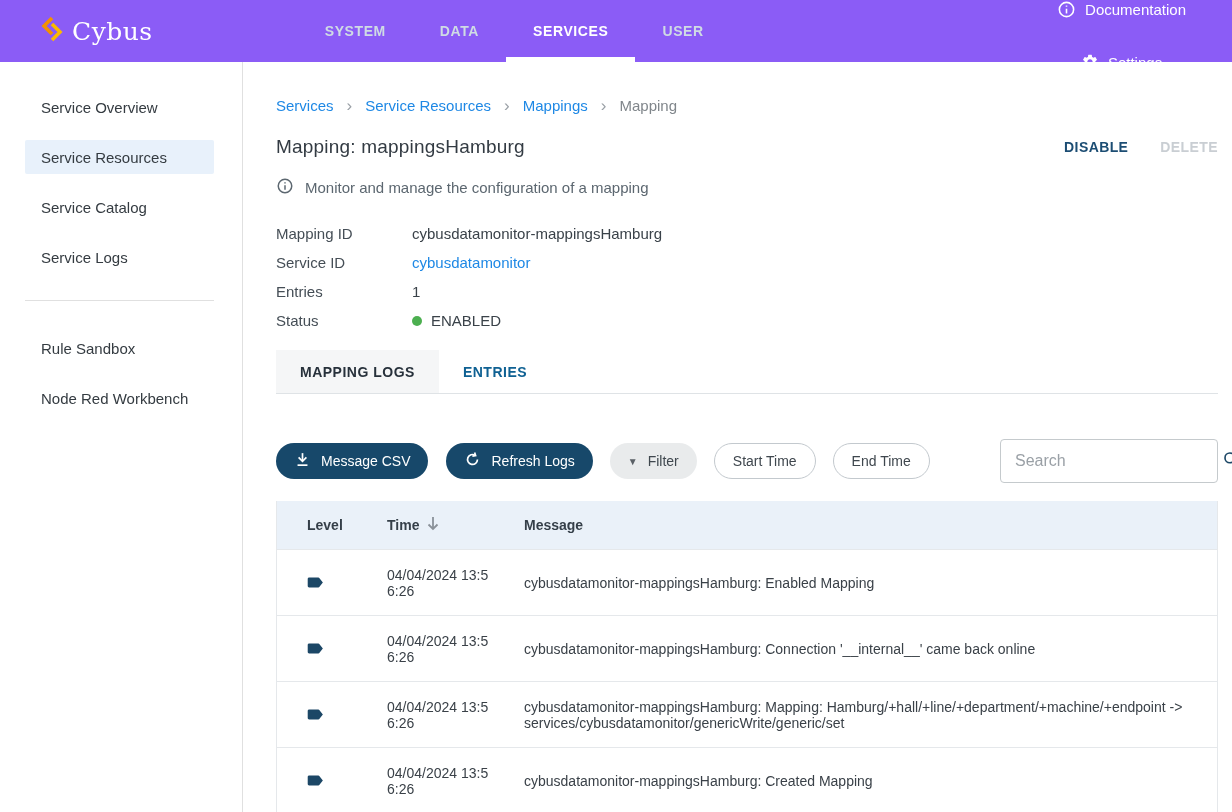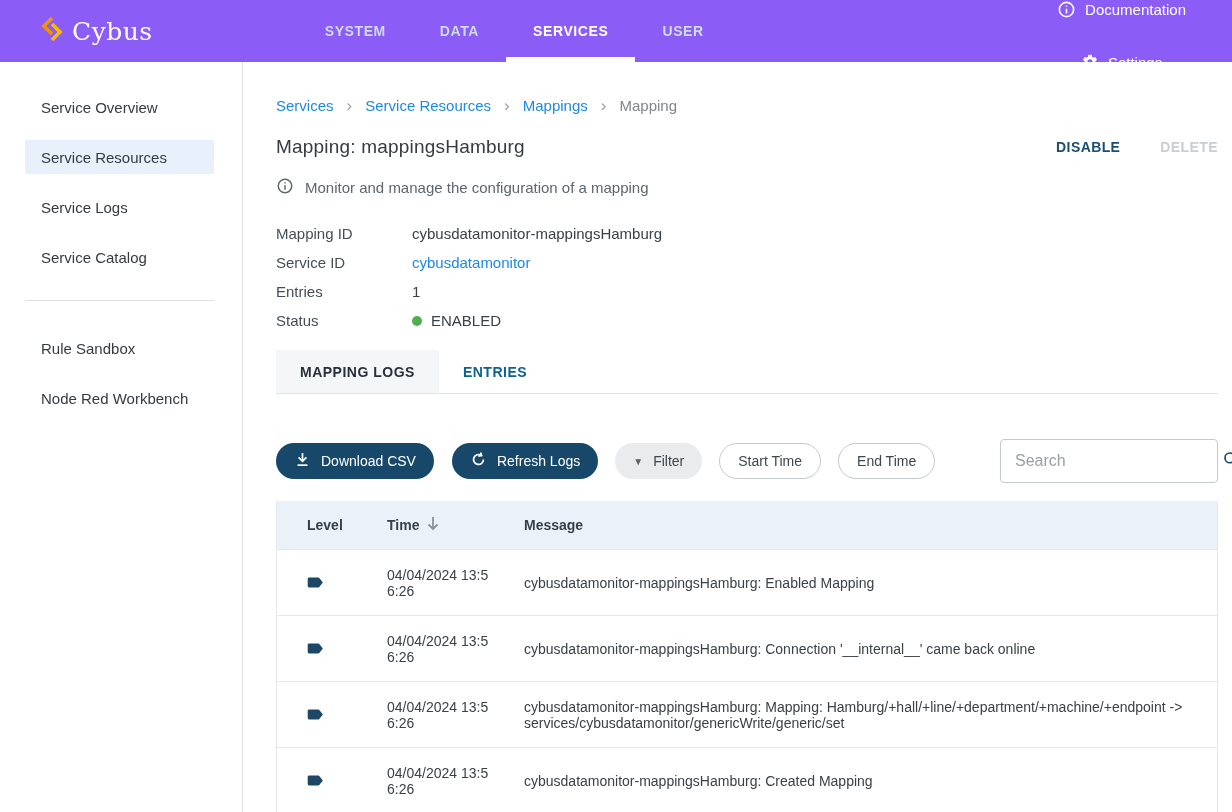--- a/index.html
+++ b/index.html
@@ -34,21 +34,21 @@
   .breadcrumb { display:flex; align-items:center; font-size:15px; }
   .crumb { display:flex; align-items:center; }
   .crumb-label { color:#1e88e5; cursor:pointer; text-decoration:none; }
   .crumb.current .crumb-label { color:#80868b; cursor:default; }
   .crumb-sep { color:#9aa0a6; margin:0 13px; font-size:17px; line-height:1; }
   .crumb:last-child .crumb-sep { display:none; }
 
   
   .title-row { display:flex; align-items:center; margin-top:22px; }
   .page-title { font-size:19px; font-weight:500; color:#333b43; letter-spacing:.2px; }
-  .title-actions { margin-left:auto; display:flex; align-items:center; gap:40px; }
+  .title-actions { margin-left:auto; display:flex; align-items:center; gap:32px; }
   .text-btn { font-size:14px; font-weight:700; letter-spacing:.4px; background:none; border:none;
               cursor:pointer; font-family:inherit; }
   .text-btn.primary { color:#1c4d73; }
   .text-btn.disabled { color:#c9ced3; cursor:default; }
 
   .subtitle { display:flex; align-items:center; gap:11px; margin-top:19px; color:#5c6770; font-size:15px; }
 
   
   .details { margin-top:21px; }
   .detail-row { display:flex; align-items:center; height:29px; font-size:15px; }
@@ -149,23 +149,23 @@
 </header>
 
 <div class="body">
   <aside class="sidebar">
     <div>
 
         <div class="side-item">Service Overview</div>
 
         <div class="side-item active">Service Resources</div>
 
+        <div class="side-item">Service Catalog</div>
+
         <div class="side-item">Service Logs</div>
-
-        <div class="side-item">Service Catalog</div>
       </div>
     <hr class="side-divider">
     <div class="side-group-2">
 
         <div class="side-item">Rule Sandbox</div>
 
         <div class="side-item">Node Red Workbench</div>
       </div>
   </aside>
 
@@ -257,21 +257,21 @@
 
     <div class="toolbar">
       <button class="pill navy">
         <span>
           <svg width="17" height="17" viewBox="0 0 24 24" fill="none" stroke="#fff" stroke-width="2.4">
             <line x1="12" y1="3" x2="12" y2="14"></line>
               <polyline points="6.5,9 12,14.5 17.5,9"></polyline>
               <line x1="5" y1="20" x2="19" y2="20"></line>
           </svg>
         </span>
-        <span>Download CSV</span>
+        <span>Message CSV</span>
       </button>
       <button class="pill navy">
         <span>
           <svg width="17" height="17" viewBox="0 0 24 24" fill="none" stroke="#fff" stroke-width="2.4">
             <path d="M19 12a7 7 0 1 1-3.2-5.9"></path>
               <polyline points="15,2 16.4,6.4 11.8,7.2" fill="none"></polyline>
           </svg>
         </span>
         <span>Refresh Logs</span>
       </button>

